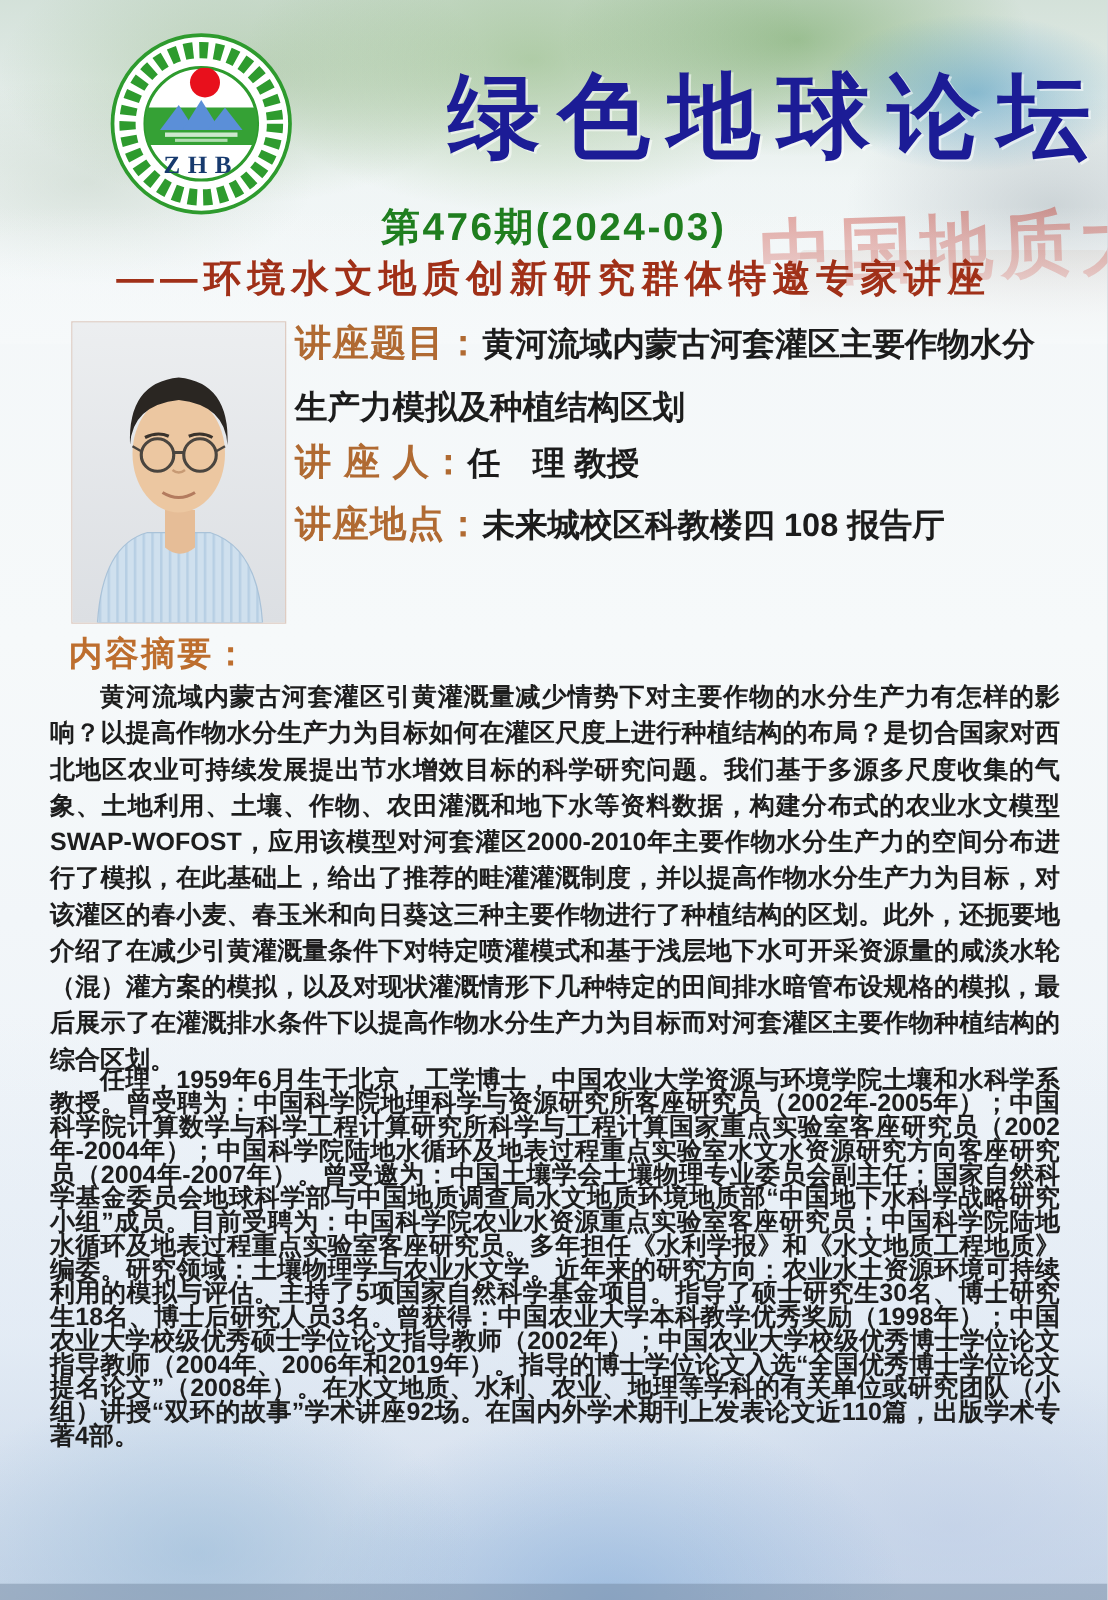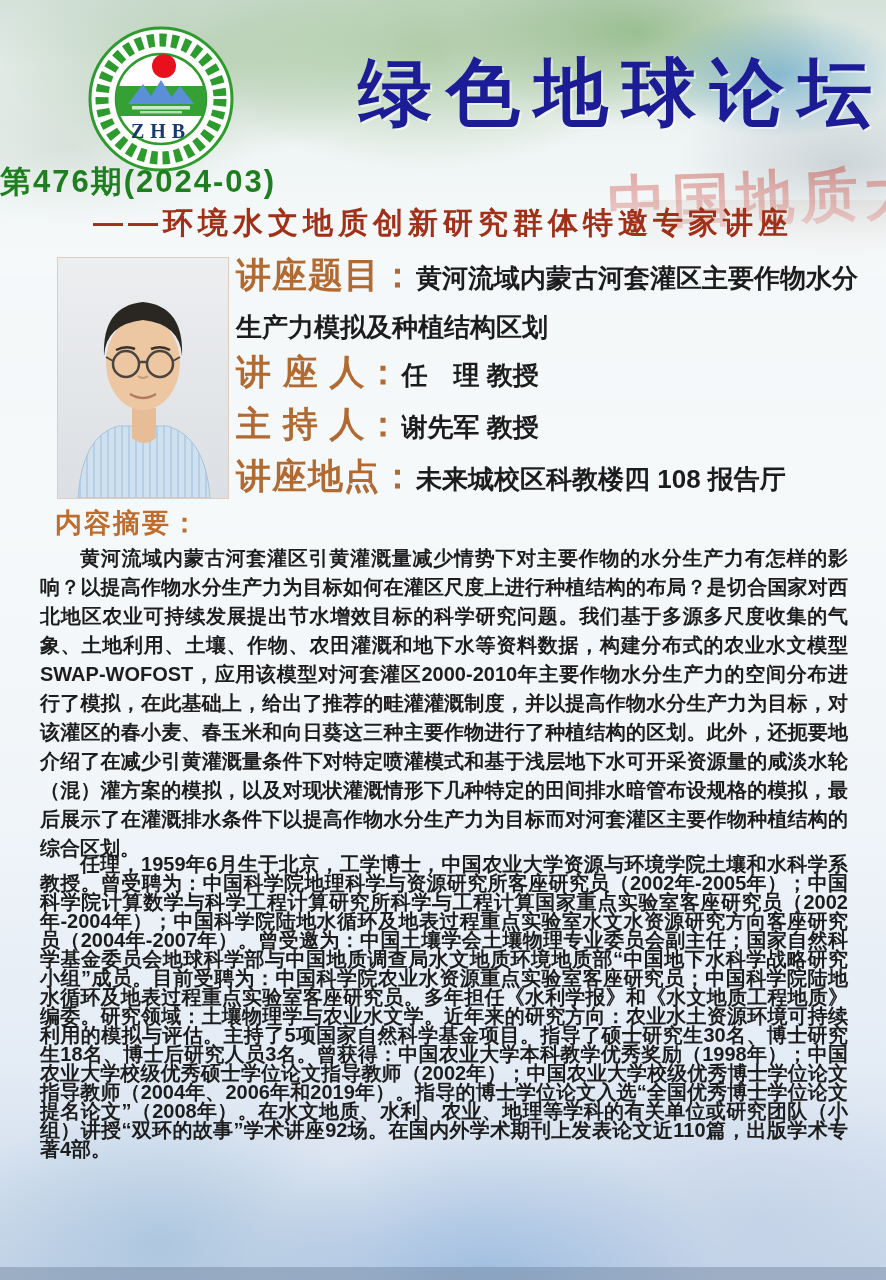--- a/index.html
+++ b/index.html
@@ -62,21 +62,21 @@
   .main-title {
     position:absolute; left:238px; top:44px; width:648px;
     text-align:right;
     font-size:74px; font-weight:bold; letter-spacing:14px;
     color:#1c1c96;
     text-shadow:2px 2px 0 rgba(255,255,255,.55);
     white-space:nowrap;
   }
   .issue-line {
     position:absolute; left:0; top:161px; width:100%;
-    text-align:left;
+    text-align:center;
     font-size:31px; font-weight:bold; letter-spacing:2px;
     color:#1f7e1f;
   }
   .subtitle-line {
     position:absolute; left:0; top:203px; width:100%;
     text-align:center;
     font-size:30px; font-weight:bold; letter-spacing:5px;
     color:#a03018;
     white-space:nowrap;
   }
@@ -84,21 +84,21 @@
   
   .photo {
     position:absolute; left:58px; top:258px; width:170px; height:240px;
     box-shadow:0 0 0 1px rgba(180,120,90,.35);
     background:#e9ebee;
   }
   .info {
     position:absolute; left:236px; top:258px; width:650px;
   }
   .info-line { display:block; margin-bottom:11px; line-height:34px; white-space:nowrap; }
-  .info-label { color:#b06a32; font-weight:bold; font-size:35px; letter-spacing:1px; }
+  .info-label { color:#b06a32; font-weight:bold; font-size:29px; letter-spacing:1px; }
   .info-value { color:#1c1c1c; font-weight:bold; font-size:26px; }
   .info-cont  { color:#1c1c1c; font-weight:bold; font-size:26px; }
 
   
   .section-head {
     position:absolute; left:55px;
     font-size:27px; font-weight:bold; letter-spacing:2px;
     color:#bd6e2e;
   }
   .abstract-head { top:505px; }
@@ -178,21 +178,20 @@
       <path d="M93 91 q10 -4 19 1" stroke="#3a332c" stroke-width="2.5" fill="none"></path>
       <path d="M80 118 q5 4 10 0" stroke="#c79a74" stroke-width="2" fill="none"></path>
       <path d="M72 136 q13 8 26 0" stroke="#b37b5e" stroke-width="2.5" fill="none"></path>
     </svg>
   </div>
 
   <div class="info">
     <span class="info-line"><span class="info-label">讲座题目：</span><span class="info-value">黄河流域内蒙古河套灌区主要作物水分</span></span>
     <span class="info-line info-cont">生产力模拟及种植结构区划</span>
     <span class="info-line"><span class="info-label">讲 座 人：</span><span class="info-value">任　理 教授</span></span>
-    <span class="info-line"><span class="info-label">主 持 人：</span><span class="info-value">谢先军 教授</span></span>
     <span class="info-line"><span class="info-label">讲座地点：</span><span class="info-value">未来城校区科教楼四 108 报告厅</span></span>
   </div>
 
   <div class="section-head abstract-head">内容摘要：</div>
   <div class="body-text abstract-text">黄河流域内蒙古河套灌区引黄灌溉量减少情势下对主要作物的水分生产力有怎样的影响？以提高作物水分生产力为目标如何在灌区尺度上进行种植结构的布局？是切合国家对西北地区农业可持续发展提出节水增效目标的科学研究问题。我们基于多源多尺度收集的气象、土地利用、土壤、作物、农田灌溉和地下水等资料数据，构建分布式的农业水文模型SWAP-WOFOST，应用该模型对河套灌区2000-2010年主要作物水分生产力的空间分布进行了模拟，在此基础上，给出了推荐的畦灌灌溉制度，并以提高作物水分生产力为目标，对该灌区的春小麦、春玉米和向日葵这三种主要作物进行了种植结构的区划。此外，还扼要地介绍了在减少引黄灌溉量条件下对特定喷灌模式和基于浅层地下水可开采资源量的咸淡水轮（混）灌方案的模拟，以及对现状灌溉情形下几种特定的田间排水暗管布设规格的模拟，最后展示了在灌溉排水条件下以提高作物水分生产力为目标而对河套灌区主要作物种植结构的综合区划。</div>
 
   <div class="body-text bio-text">任理，1959年6月生于北京，工学博士，中国农业大学资源与环境学院土壤和水科学系教授。曾受聘为：中国科学院地理科学与资源研究所客座研究员（2002年-2005年）；中国科学院计算数学与科学工程计算研究所科学与工程计算国家重点实验室客座研究员（2002年-2004年）；中国科学院陆地水循环及地表过程重点实验室水文水资源研究方向客座研究员（2004年-2007年）。曾受邀为：中国土壤学会土壤物理专业委员会副主任；国家自然科学基金委员会地球科学部与中国地质调查局水文地质环境地质部“中国地下水科学战略研究小组”成员。目前受聘为：中国科学院农业水资源重点实验室客座研究员；中国科学院陆地水循环及地表过程重点实验室客座研究员。多年担任《水利学报》和《水文地质工程地质》编委。研究领域：土壤物理学与农业水文学。近年来的研究方向：农业水土资源环境可持续利用的模拟与评估。主持了5项国家自然科学基金项目。指导了硕士研究生30名、博士研究生18名、博士后研究人员3名。曾获得：中国农业大学本科教学优秀奖励（1998年）；中国农业大学校级优秀硕士学位论文指导教师（2002年）；中国农业大学校级优秀博士学位论文指导教师（2004年、2006年和2019年）。指导的博士学位论文入选“全国优秀博士学位论文提名论文”（2008年）。在水文地质、水利、农业、地理等学科的有关单位或研究团队（小组）讲授“双环的故事”学术讲座92场。在国内外学术期刊上发表论文近110篇，出版学术专著4部。</div>
 
 </div>
 

